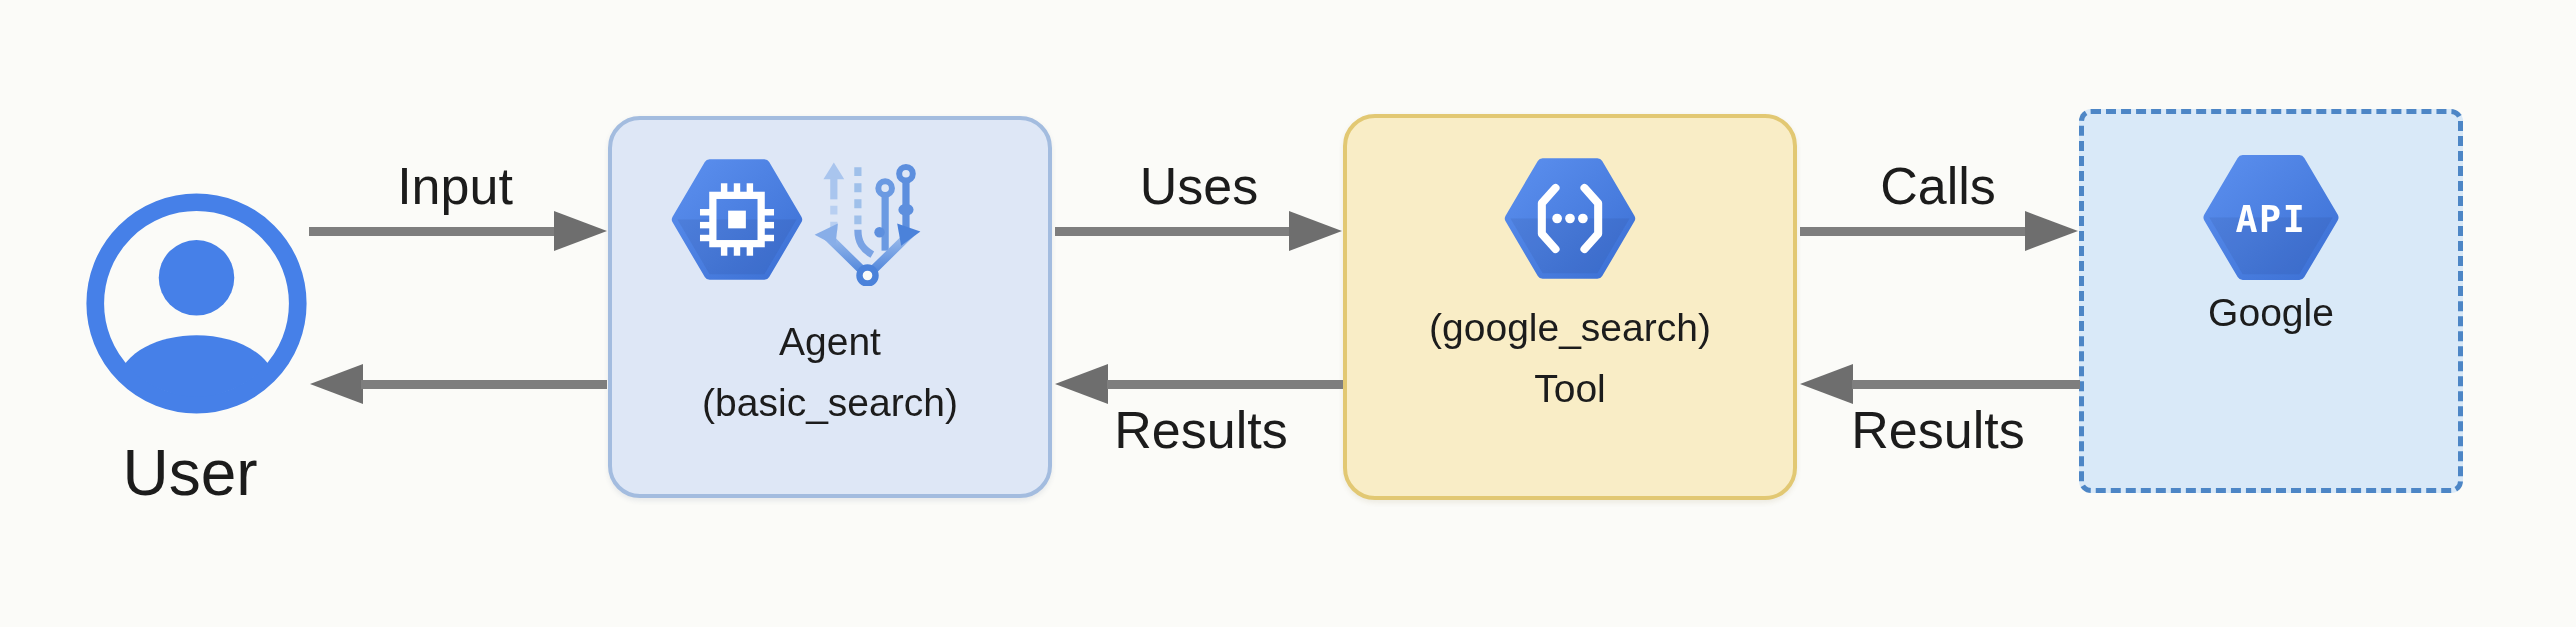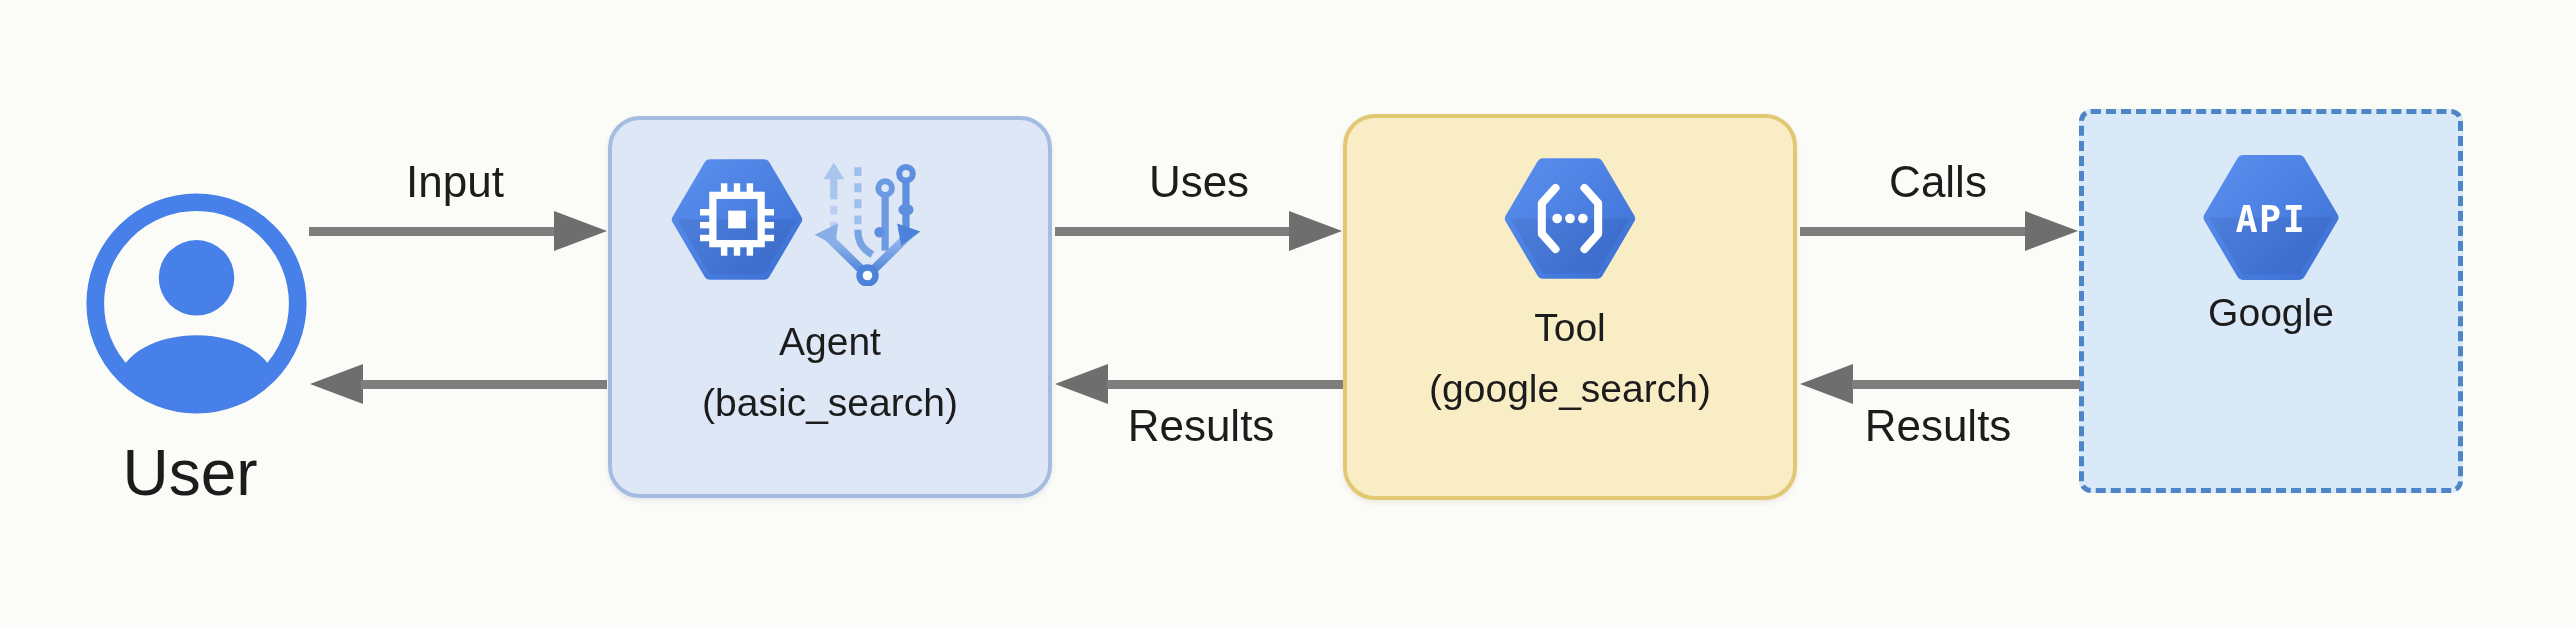--- a/index.html
+++ b/index.html
@@ -48,21 +48,21 @@
   .edge-body{position:absolute;height:8.9px;background:#7e7e7e;}
   .edge-head{position:absolute;width:0;height:0;
     border-top:20px solid transparent;border-bottom:20px solid transparent;}
   .edge-head.right{border-left:53px solid #6e6e6e;}
   .edge-head.left{border-right:53px solid #6e6e6e;}
   .row1-body{top:227px;} .row1-head{top:211px;}
   .row2-body{top:380px;} .row2-head{top:364px;}
 
   .edge-label{
     position:absolute;transform:translateX(-50%);
-    font-size:44px;line-height:1.05;white-space:nowrap;text-align:right;
+    font-size:52px;line-height:1.05;white-space:nowrap;text-align:right;
   }
 </style>
 </head>
 <body>
 
 <div class="canvas">
 
   <svg class="node-icon user-icon" viewBox="0 0 280 280">
     <defs>
       <clipPath id="userClip">
@@ -151,22 +151,22 @@
         <path d="M 64 37 L 47 56 L 47 94 L 64 113"></path>
         <path d="M 100 37 L 117 56 L 117 94 L 100 113"></path>
       </g>
       <g fill="#ffffff">
         <circle cx="66" cy="75" r="6"></circle>
           <circle cx="82" cy="75" r="6"></circle>
           <circle cx="98" cy="75" r="6"></circle>
       </g>
     </svg>
     <div class="node-text tool-text">
+      <div>(google_search)</div>
       <div>Tool</div>
-      <div>(google_search)</div>
     </div>
   </div>
 
   <div class="node-box api-box">
     <svg class="node-icon" style="left:118px;top:41px;width:138px;height:125px;" viewBox="0 0 164 150">
       <defs>
         <linearGradient id="hx3" x1="0" y1="0" x2="1" y2="1">
           <stop offset="0" stop-color="#5b8fee"></stop>
             <stop offset="1" stop-color="#3c70d4"></stop>
         </linearGradient>

